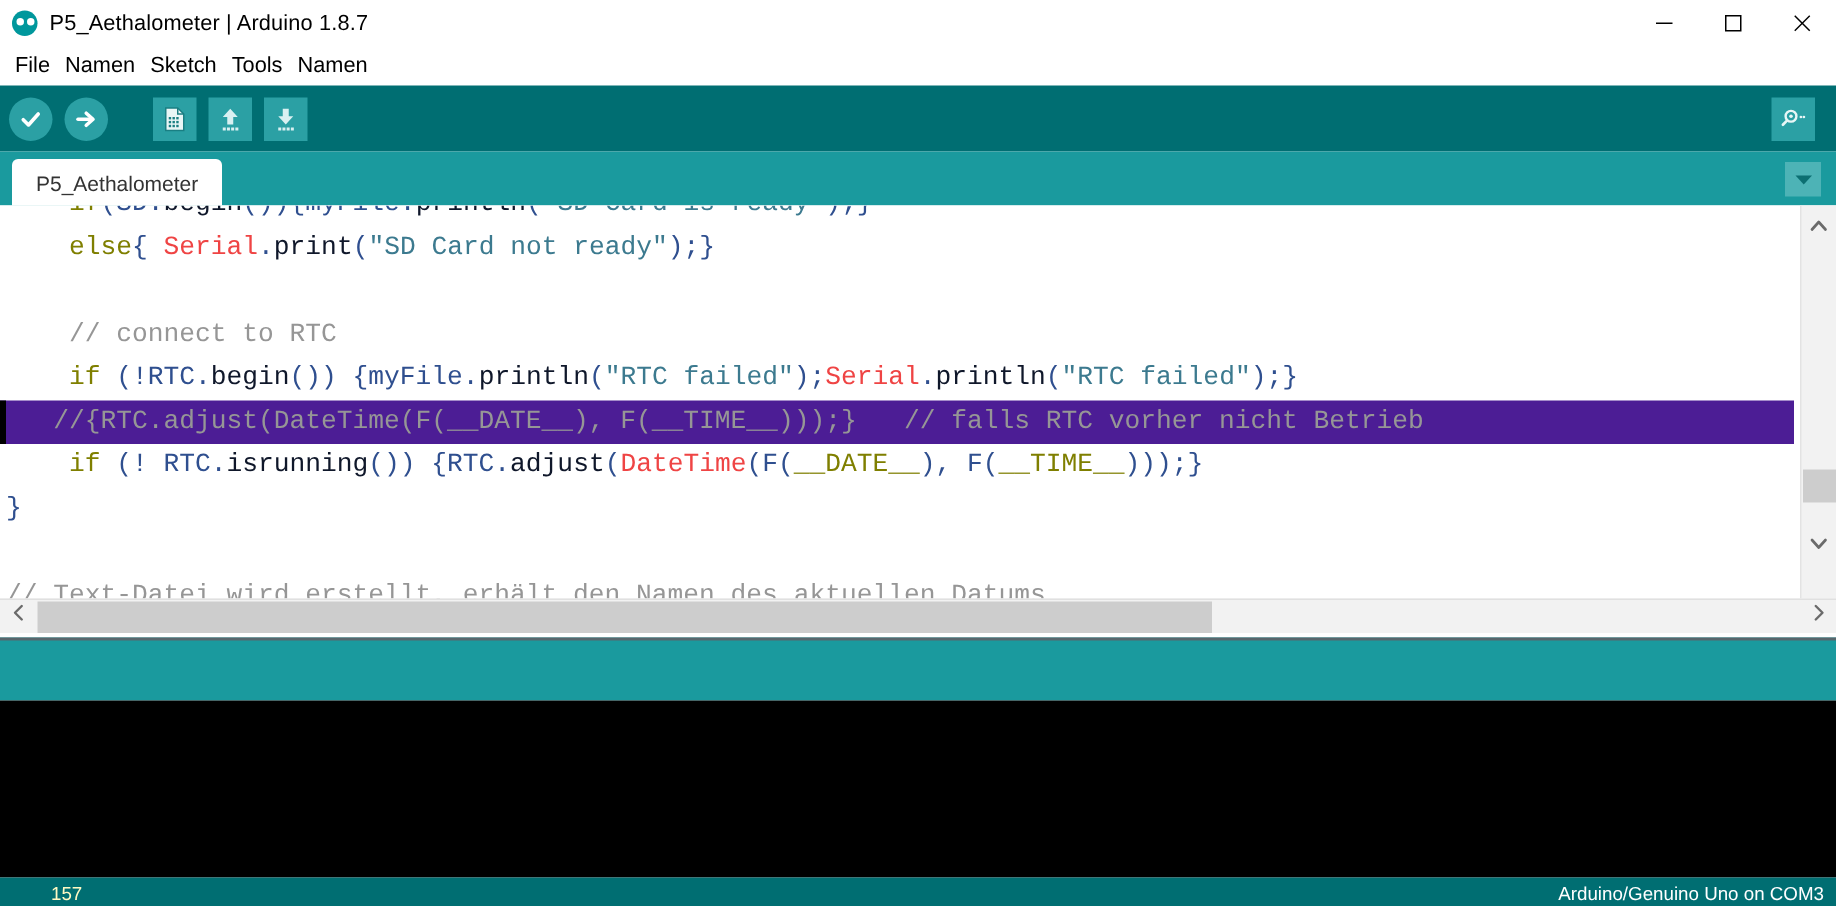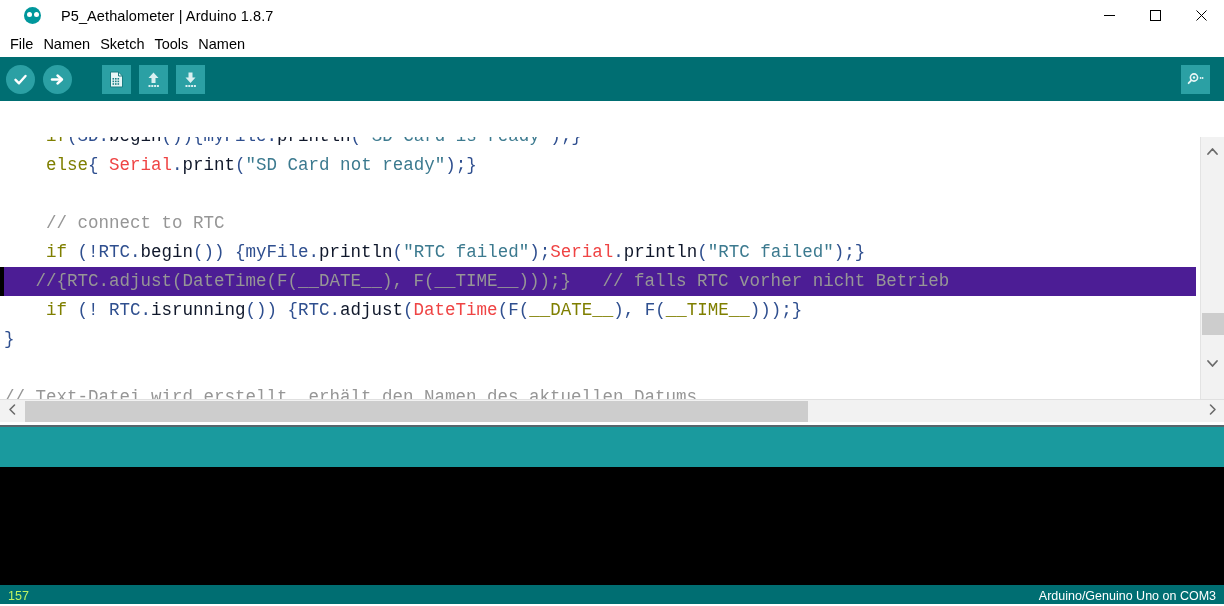--- a/index.html
+++ b/index.html
@@ -26,22 +26,22 @@
     position: absolute;
     left: 0; top: 0;
     width: 1224px; height: 31px;
     background: #ffffff;
     display: flex;
     align-items: center;
   }
   .title-left {
     display: flex;
     align-items: center;
-    padding-left: 24px;
-    gap: 20px;
+    padding-left: 8px;
+    gap: 8px;
     flex: 1;
     min-width: 0;
   }
   .app-logo {
     width: 17px; height: 17px;
     border-radius: 50%;
     background: #00979c;
     position: relative;
     flex: none;
   }
@@ -287,21 +287,22 @@
     left: 0; top: 585px;
     width: 1224px; height: 21px;
     background: #006e72;
     display: flex;
     align-items: center;
     box-sizing: border-box;
     padding: 0 8px;
   }
   .sb-left {
     font-size: 12.5px;
-    color: #bef264;
+    color: #fef9c3;
+    margin-left: 26px;
   }
   .sb-right {
     margin-left: auto;
     font-size: 12.5px;
     color: #ffffff;
     white-space: nowrap;
   }
   .bottom-edge {
     position: absolute;
     left: 0; top: 604px;
@@ -419,20 +420,32 @@
             <circle cx="8" cy="7.5" r="1.2" fill="#e8f6f6"></circle>
             <line x1="5.3" y1="10.4" x2="2.6" y2="13.2" stroke="#e8f6f6" stroke-width="1.8" stroke-linecap="round"></line>
             <circle cx="14.6" cy="8" r="0.9" fill="#e8f6f6"></circle>
             <circle cx="16.6" cy="8" r="0.9" fill="#e8f6f6"></circle>
           </svg>
         </span>
       </div>
     </div>
   </div>
 
+  <div class="tabbar">
+    <div class="tab">
+      <span class="tab-label">P5_Aethalometer</span>
+    </div>
+    <div class="tab-menu-btn">
+      <span>
+        <svg width="13" height="9" viewBox="0 0 13 9">
+            <polygon points="1,2 12,2 6.5,8" fill="#0c6f72"></polygon>
+          </svg>
+      </span>
+    </div>
+  </div>
 
   <div class="editor-wrap">
     <div class="editor">
       <div class="code" id="code-root"><div class="ln"><span class="t-plain">    </span><span class="t-kw">if</span><span class="t-punct">(SD.</span><span class="t-func">begin</span><span class="t-punct">()){myFile.</span><span class="t-func">println</span><span class="t-punct">(</span><span class="t-str">"SD Card is ready"</span><span class="t-punct">);}</span></div><div class="ln"><span class="t-plain">    </span><span class="t-kw">else</span><span class="t-punct">{ </span><span class="t-kw2">Serial</span><span class="t-punct">.</span><span class="t-func">print</span><span class="t-punct">(</span><span class="t-str">"SD Card not ready"</span><span class="t-punct">);}</span></div><div class="ln"><span class="t-plain"> </span></div><div class="ln"><span class="t-plain">    </span><span class="t-comment">// connect to RTC</span></div><div class="ln"><span class="t-plain">    </span><span class="t-kw">if</span><span class="t-punct"> (!RTC.</span><span class="t-func">begin</span><span class="t-punct">()) {myFile.</span><span class="t-func">println</span><span class="t-punct">(</span><span class="t-str">"RTC failed"</span><span class="t-punct">);</span><span class="t-kw2">Serial</span><span class="t-punct">.</span><span class="t-func">println</span><span class="t-punct">(</span><span class="t-str">"RTC failed"</span><span class="t-punct">);}</span></div><div class="ln hl"><span class="t-comment">   //{RTC.adjust(DateTime(F(__DATE__), F(__TIME__)));}   // falls RTC vorher nicht Betrieb</span></div><div class="ln"><span class="t-plain">    </span><span class="t-kw">if</span><span class="t-punct"> (! RTC.</span><span class="t-func">isrunning</span><span class="t-punct">()) {RTC.</span><span class="t-func">adjust</span><span class="t-punct">(</span><span class="t-kw2">DateTime</span><span class="t-punct">(F(</span><span class="t-const">__DATE__</span><span class="t-punct">), F(</span><span class="t-const">__TIME__</span><span class="t-punct">)));}</span></div><div class="ln"><span class="t-punct">}</span></div><div class="ln"><span class="t-plain"> </span></div><div class="ln"><span class="t-comment">// Text-Datei wird erstellt, erhält den Namen des aktuellen Datums</span></div></div>
     </div>
   </div>
 
   <div class="vscroll">
     <div class="vs-arrow top">
       <span>

